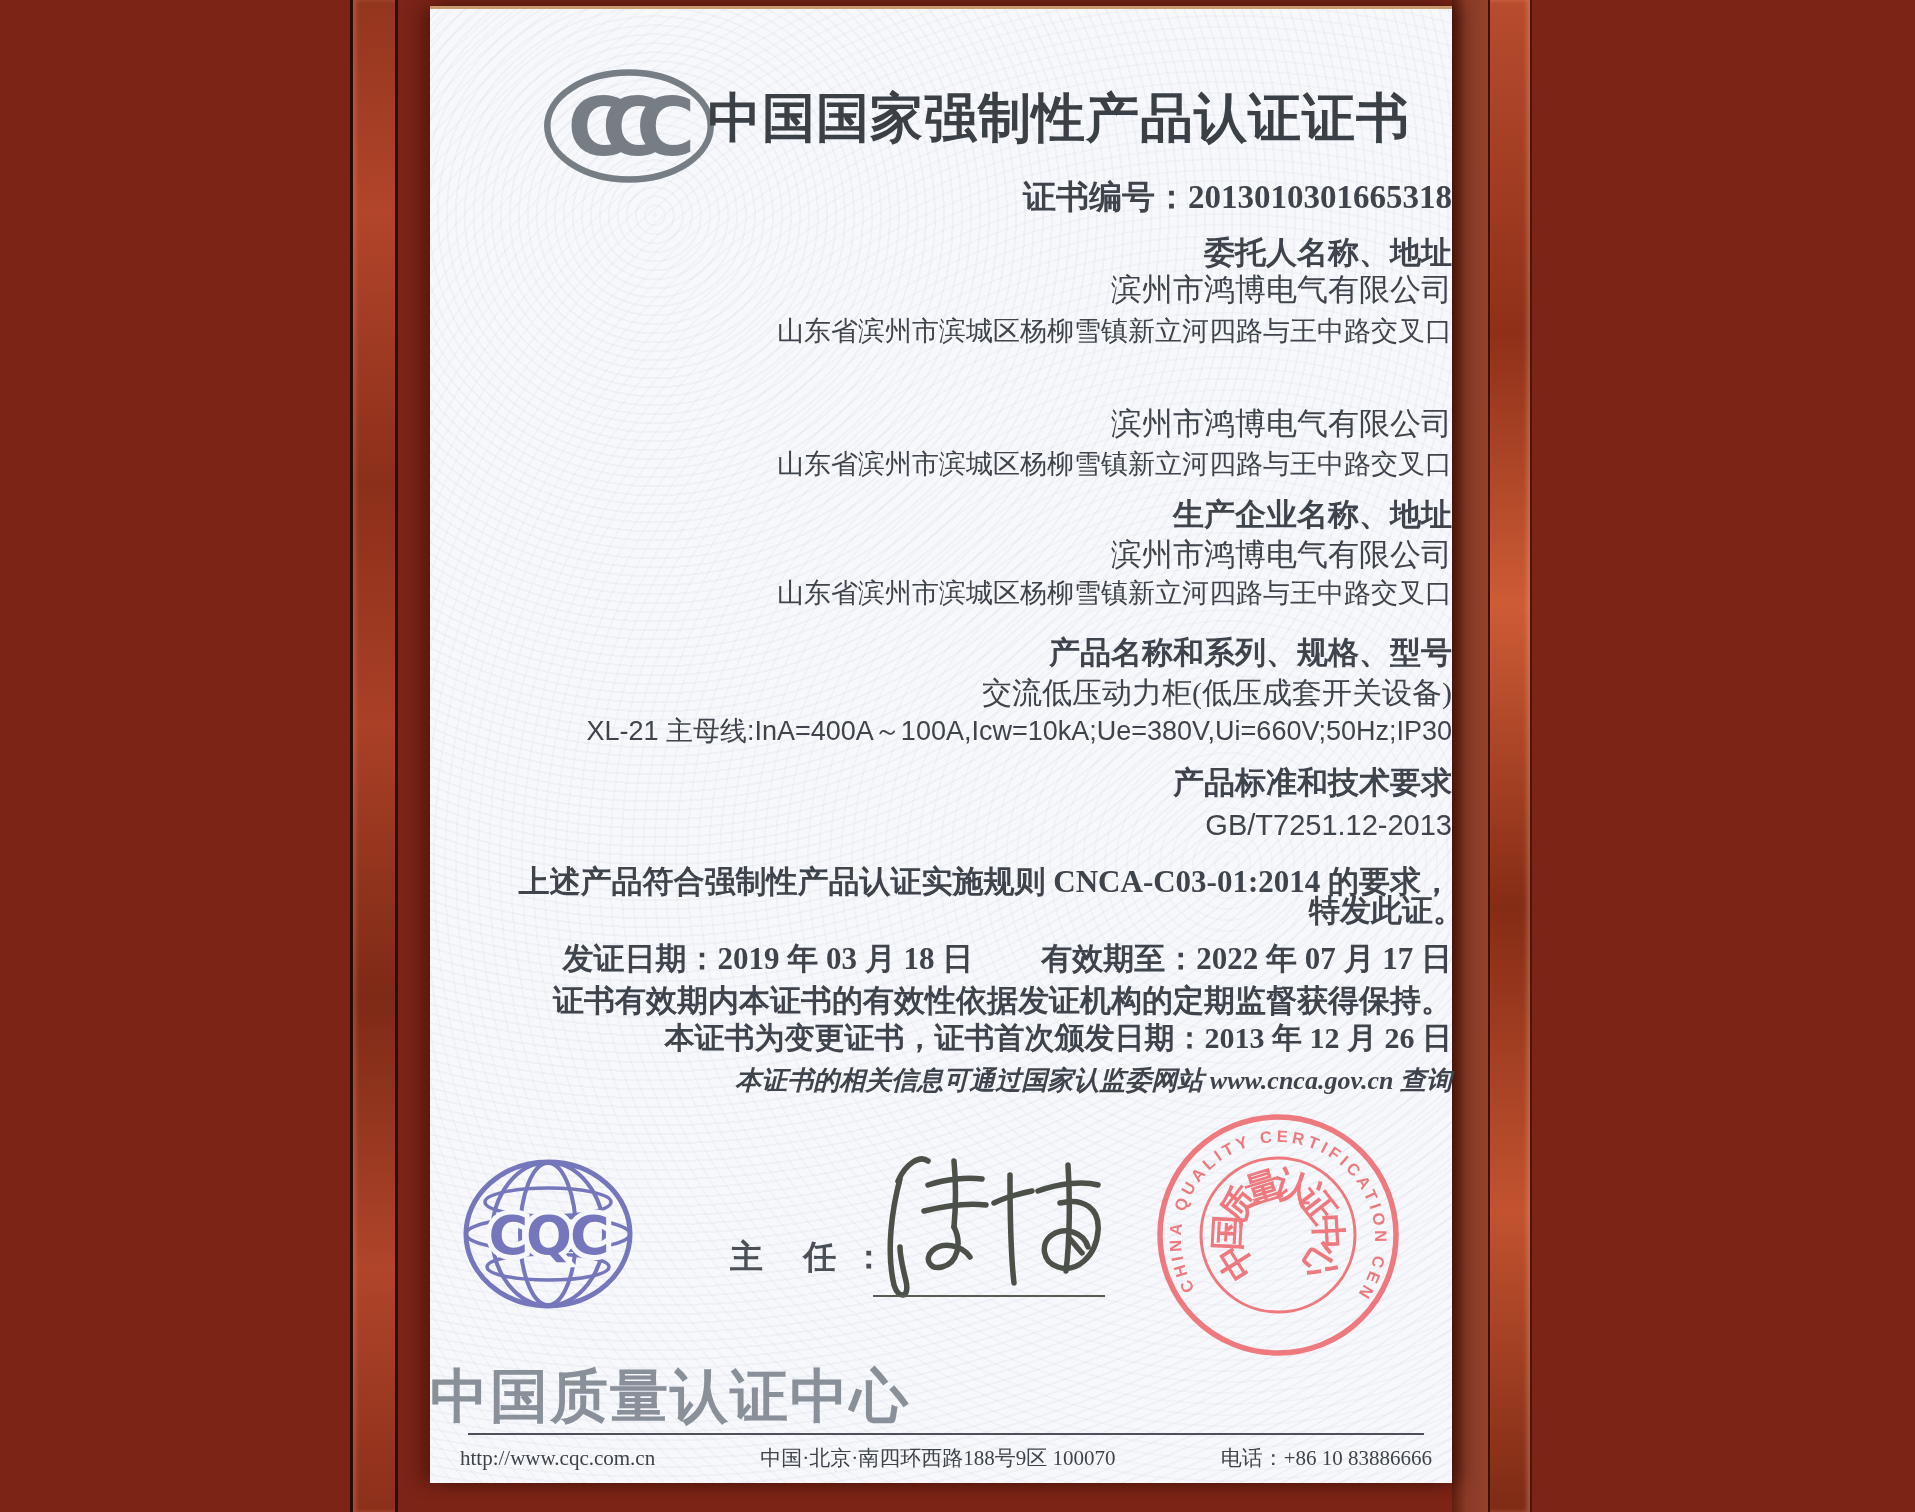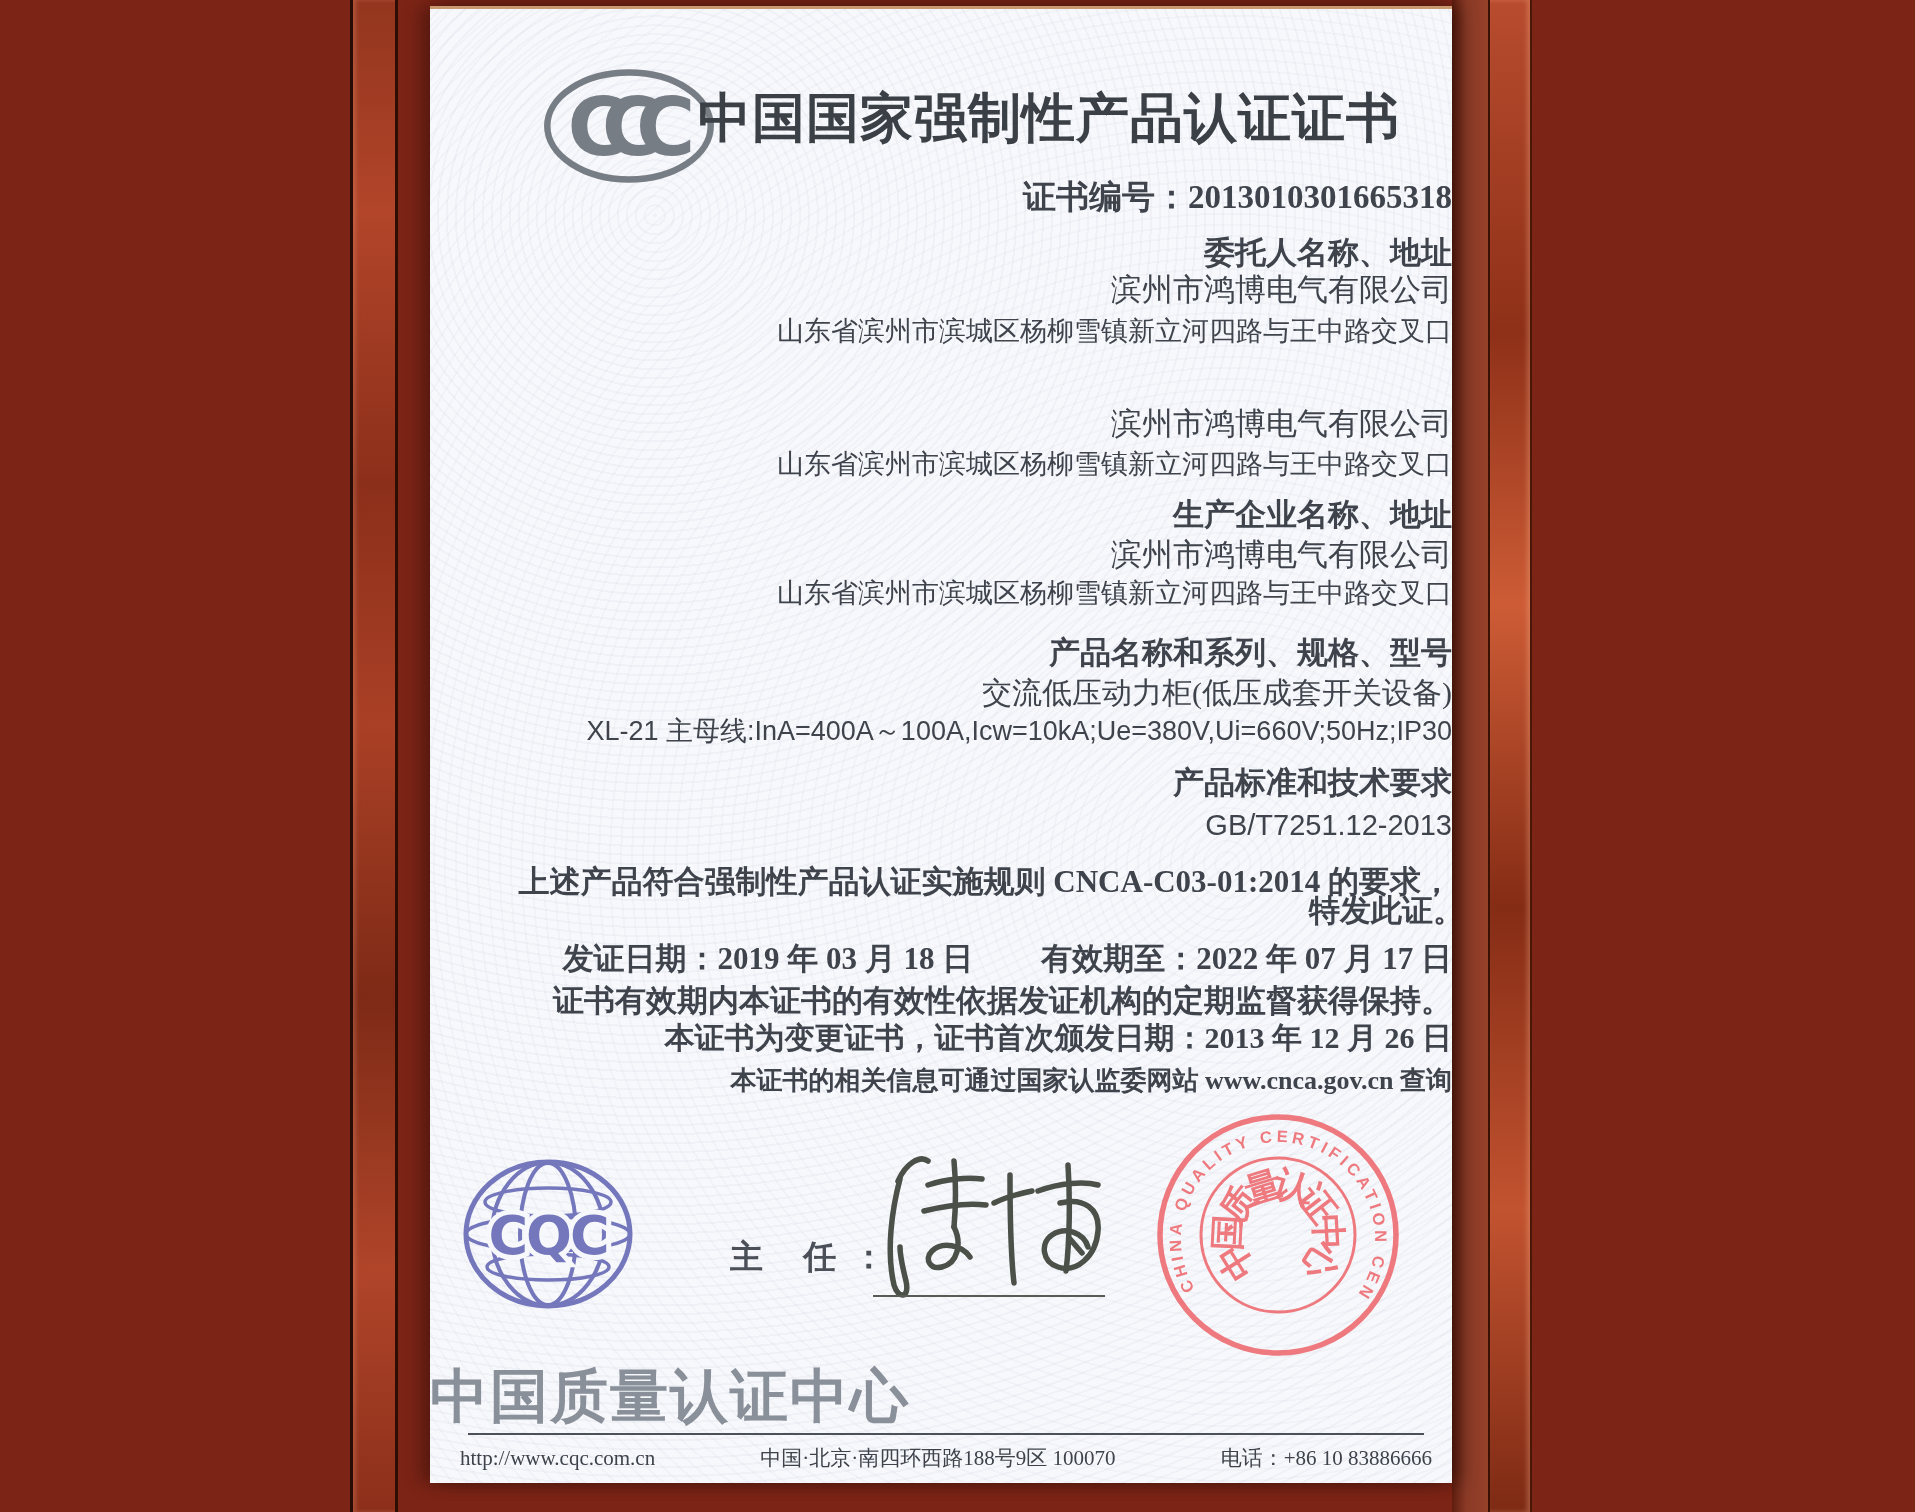--- a/index.html
+++ b/index.html
@@ -37,21 +37,21 @@
   }
   .line{position:absolute;left:0;width:100%;text-align:right;color:#3e434c;line-height:40px;white-space:nowrap;}
   .hd{font-weight:bold;font-size:31px;}
   .nm{font-size:31px;}
   .ad{font-size:27px;}
   .sans{font-family:"Liberation Sans",sans-serif;}
   .bold{font-weight:bold;}
   
   .ccc-logo{position:absolute;left:110px;top:52px;}
   .cert-title{
-    position:absolute;left:268px;top:78px;width:700px;text-align:center;
+    position:absolute;left:278px;top:78px;width:700px;text-align:center;
     font-size:53px;font-weight:bold;color:#3b4046;letter-spacing:1px;white-space:nowrap;line-height:62px;
   }
   .date-left{margin-right:68px;}
   
   .cqc-logo{position:absolute;left:28px;top:1145px;}
   .director-label{
     position:absolute;left:300px;top:1226px;font-size:33px;color:#4a4f58;
     letter-spacing:16px;font-weight:bold;white-space:nowrap;
   }
   .signature{position:absolute;left:440px;top:1130px;}
@@ -107,21 +107,21 @@
   <div class="line nm sans" style="top:796px;font-size:29px;">GB/T7251.12-2013</div>
 
   <div class="line hd" style="top:853px;">上述产品符合强制性产品认证实施规则 CNCA-C03-01:2014 的要求，</div>
   <div class="line hd" style="top:882px;padding-left:12px;">特发此证。</div>
 
   <div class="line hd" style="top:930px;">
     <span class="date-left">发证日期：2019 年 03 月 18 日</span><span>有效期至：2022 年 07 月 17 日</span>
   </div>
   <div class="line hd" style="top:972px;">证书有效期内本证书的有效性依据发证机构的定期监督获得保持。</div>
   <div class="line hd" style="top:1009px;font-size:30px;">本证书为变更证书，证书首次颁发日期：2013 年 12 月 26 日</div>
-  <div class="line bold" style="top:1052px;font-size:26px;">本证书的相关信息可通过国家认监委网站 www.cnca.gov.cn 查询</div>
+  <div class="line bold" style="top:1052px;font-size:26px;font-style:italic;">本证书的相关信息可通过国家认监委网站 www.cnca.gov.cn 查询</div>
 
   <svg class="cqc-logo" width="180" height="160" viewBox="0 0 180 160">
     <g fill="none" stroke="#7477bb" stroke-width="4">
       <ellipse cx="90" cy="80" rx="82" ry="72" stroke-width="5"></ellipse>
       <ellipse cx="90" cy="80" rx="28" ry="71"></ellipse>
       <ellipse cx="90" cy="80" rx="56" ry="71.5"></ellipse>
       <ellipse cx="90" cy="48" rx="63" ry="14" stroke-width="3.5"></ellipse>
       <ellipse cx="90" cy="80" rx="82" ry="17" stroke-width="3.5"></ellipse>
       <ellipse cx="90" cy="113" rx="61" ry="13" stroke-width="3.5"></ellipse>
     </g>

